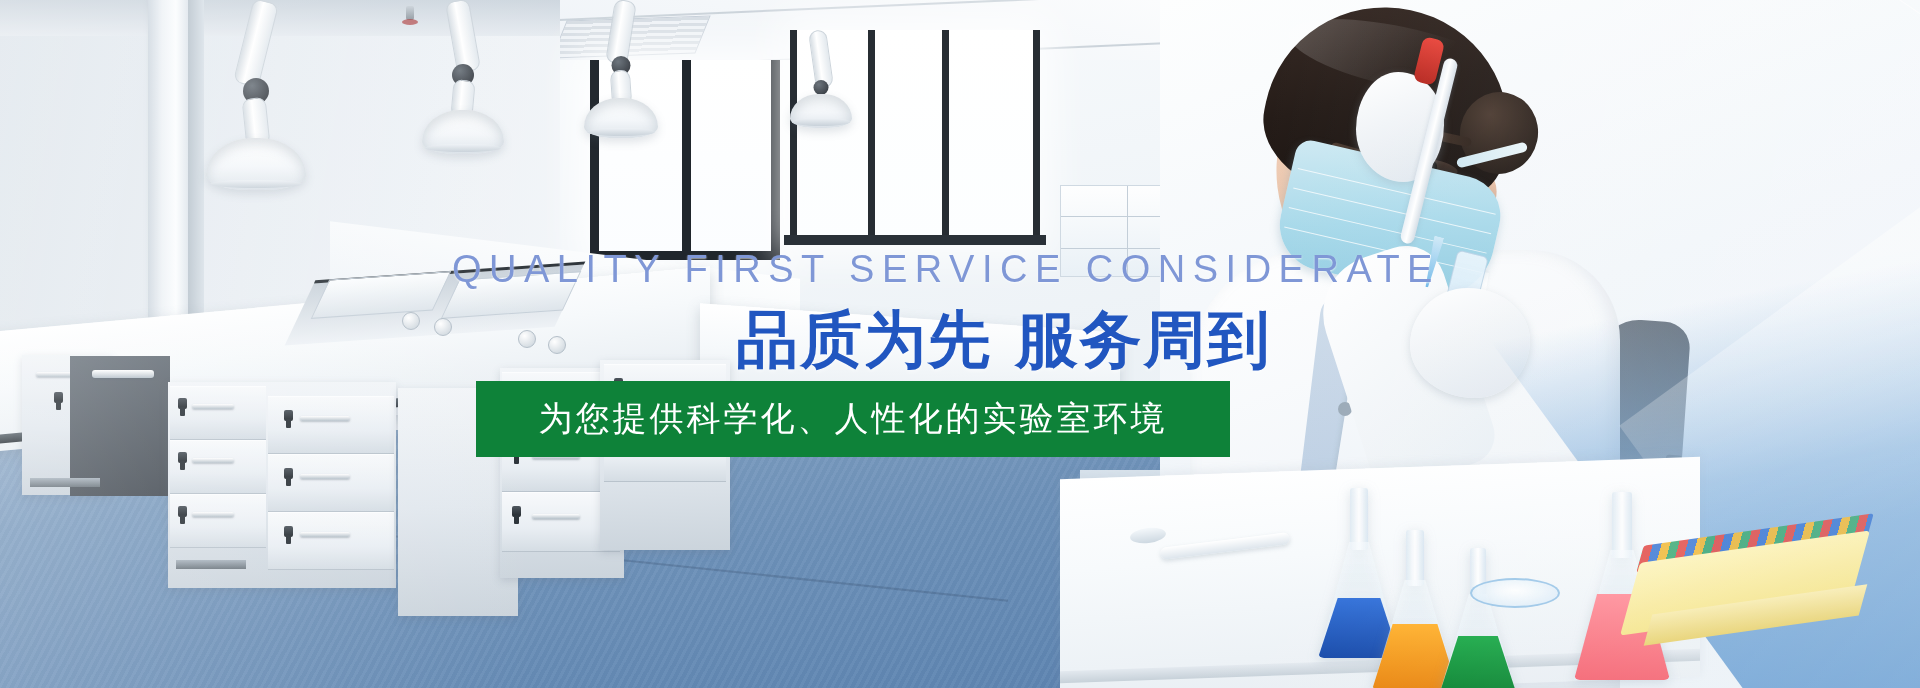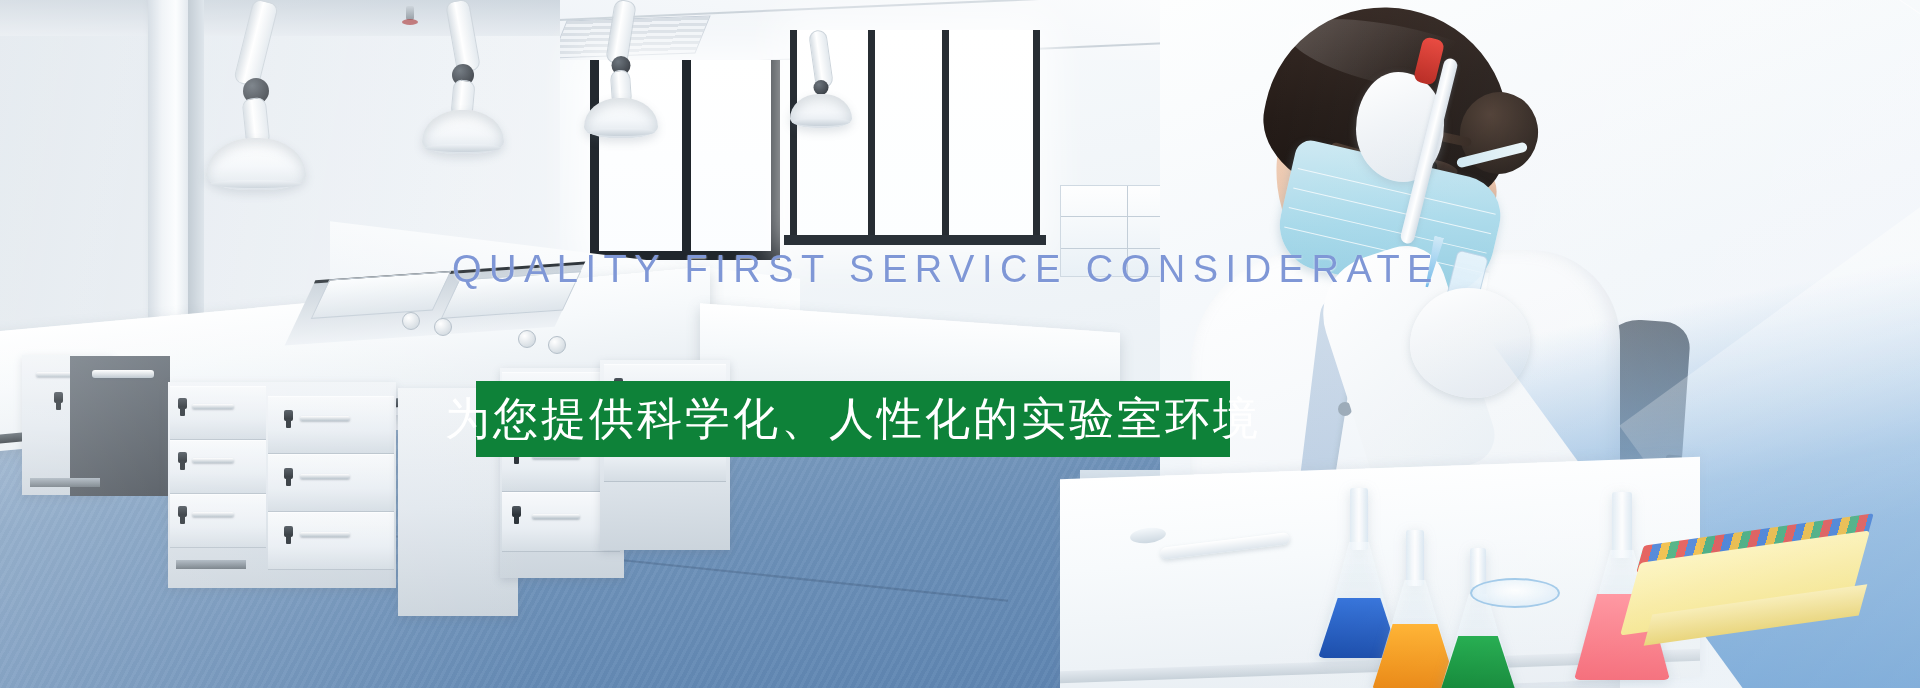--- a/index.html
+++ b/index.html
@@ -474,21 +474,21 @@
     color:#2156c0;white-space:nowrap;
     text-shadow:0 2px 4px rgba(255,255,255,.5);
   }
   .green-bar{
     position:absolute;left:476px;top:381px;width:754px;height:76px;
     background:#0e8239;
     display:flex;align-items:center;justify-content:center;
   }
   .green-bar span{
     font-family:Liberation Sans, sans-serif;
-    font-size:45px;color:#ffffff;letter-spacing:3px;white-space:nowrap;
+    font-size:34px;color:#ffffff;letter-spacing:3px;white-space:nowrap;
   }
 </style>
 </head>
 <body>
 
 <div class="banner">
 
   <div class="scene">
 
     <div class="ceiling"></div>
@@ -696,19 +696,20 @@
   <div class="petri"></div>
   <div class="rack-top"></div>
   <div class="rack"></div>
   <div class="rack-front"></div>
 
   <div class="haze"></div>
 
   <div class="copy">
     <div class="eng-line">QUALITY FIRST  SERVICE CONSIDERATE</div>
 
+    <div class="cn-head">品质为先 服务周到</div>
 
     <div class="green-bar">
       <span>为您提供科学化、人性化的实验室环境</span>
     </div>
   </div>
 
 </div>
 
 </body></html>

